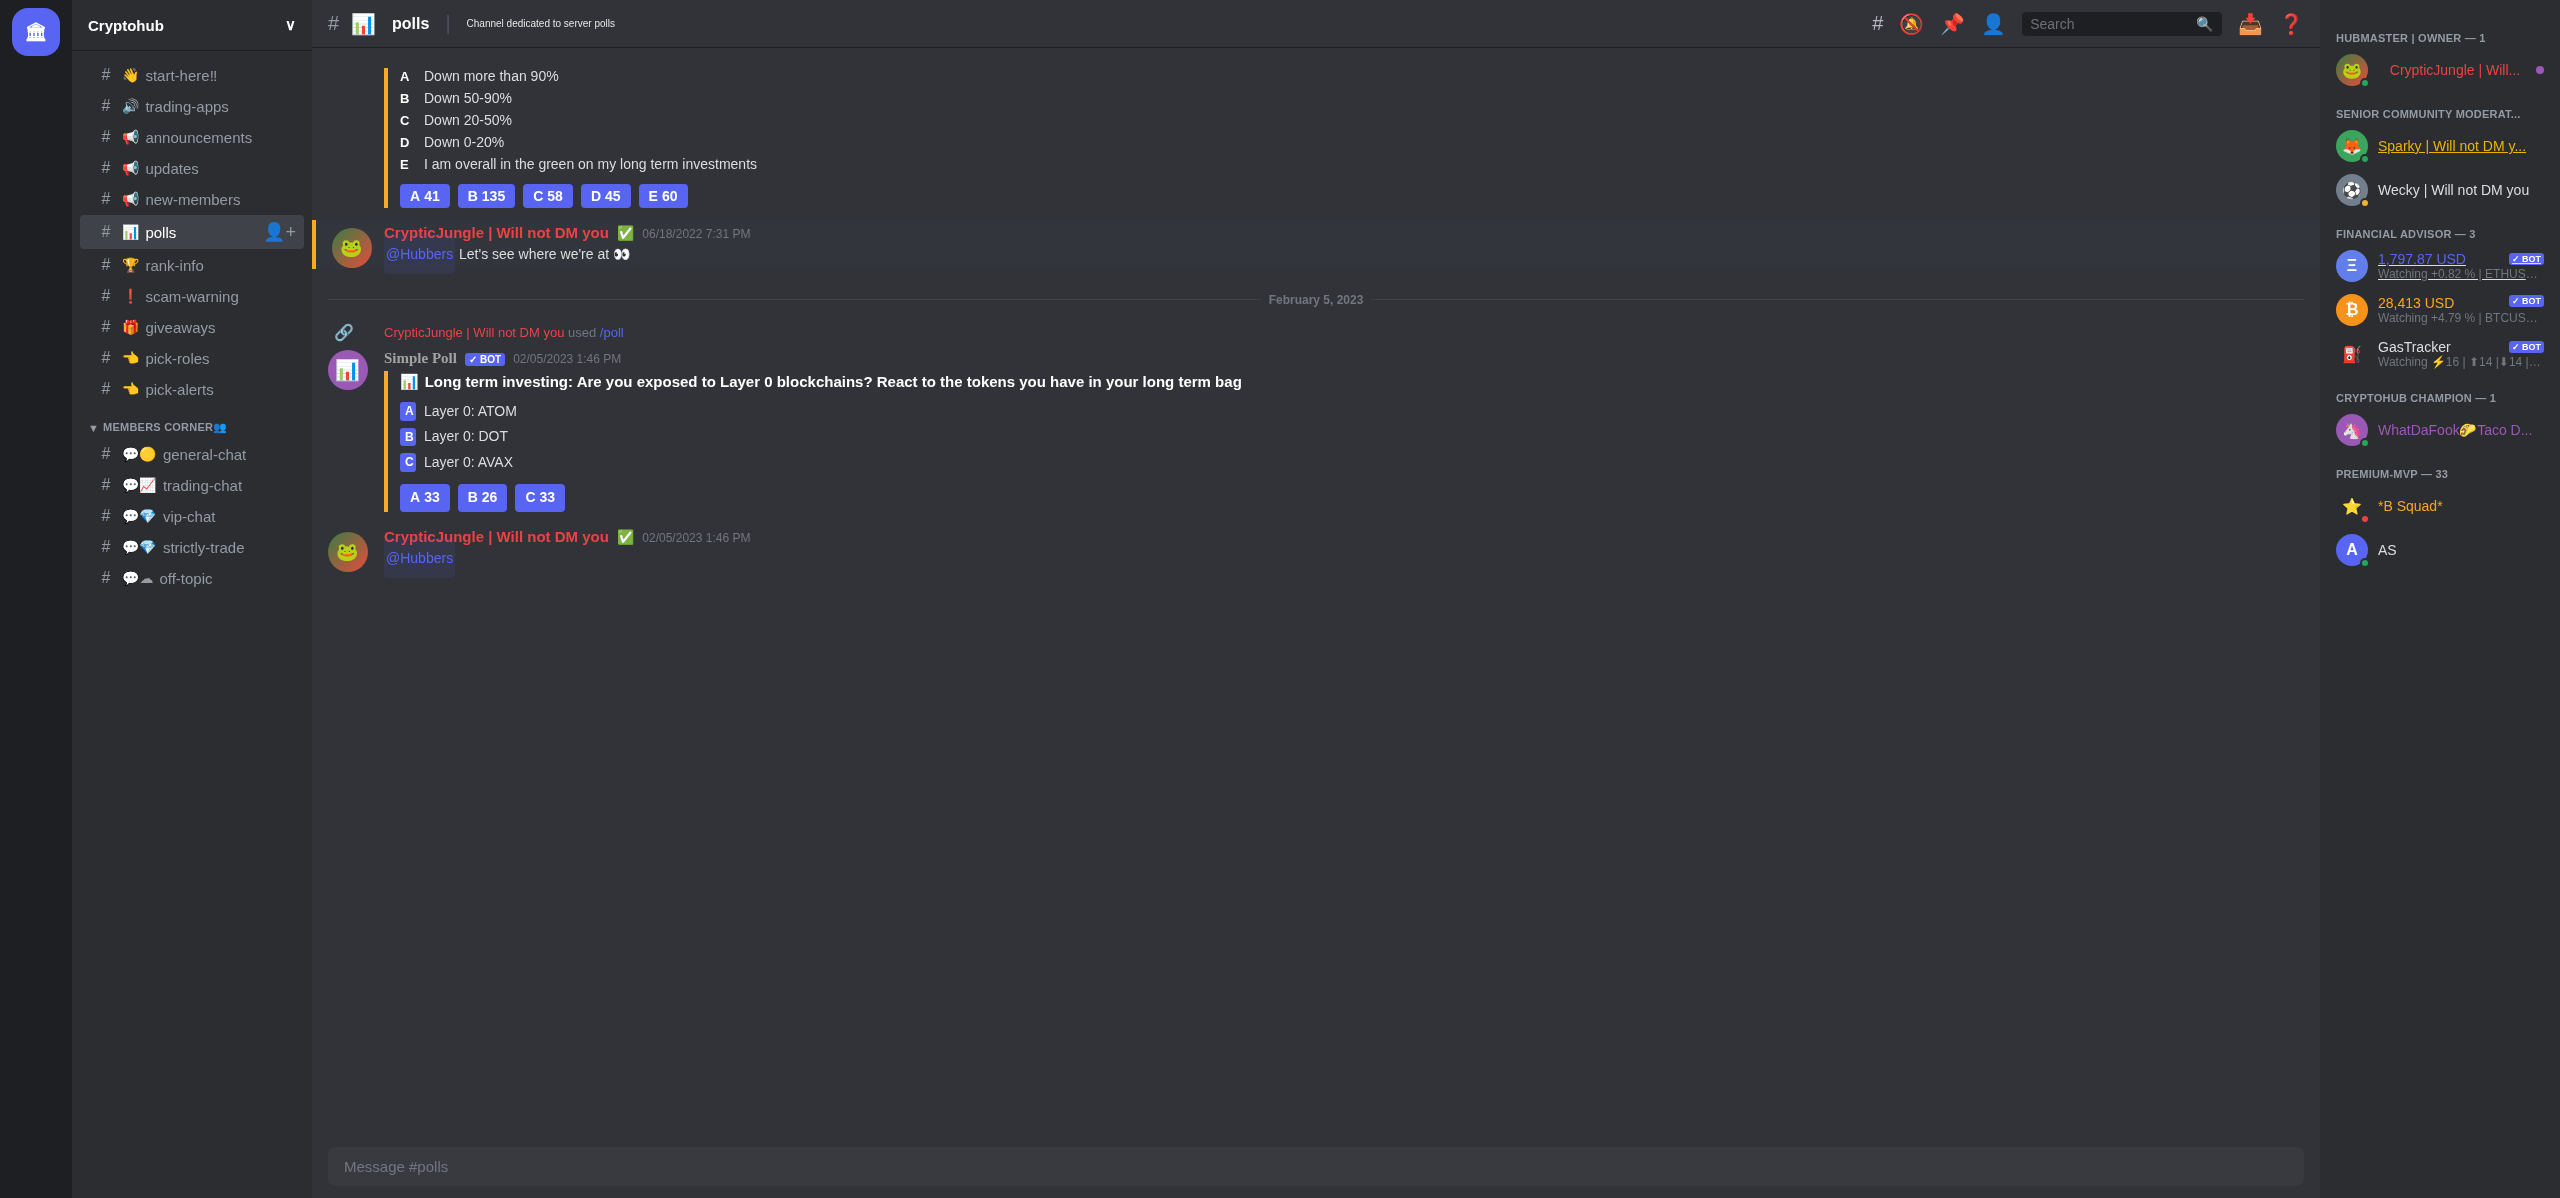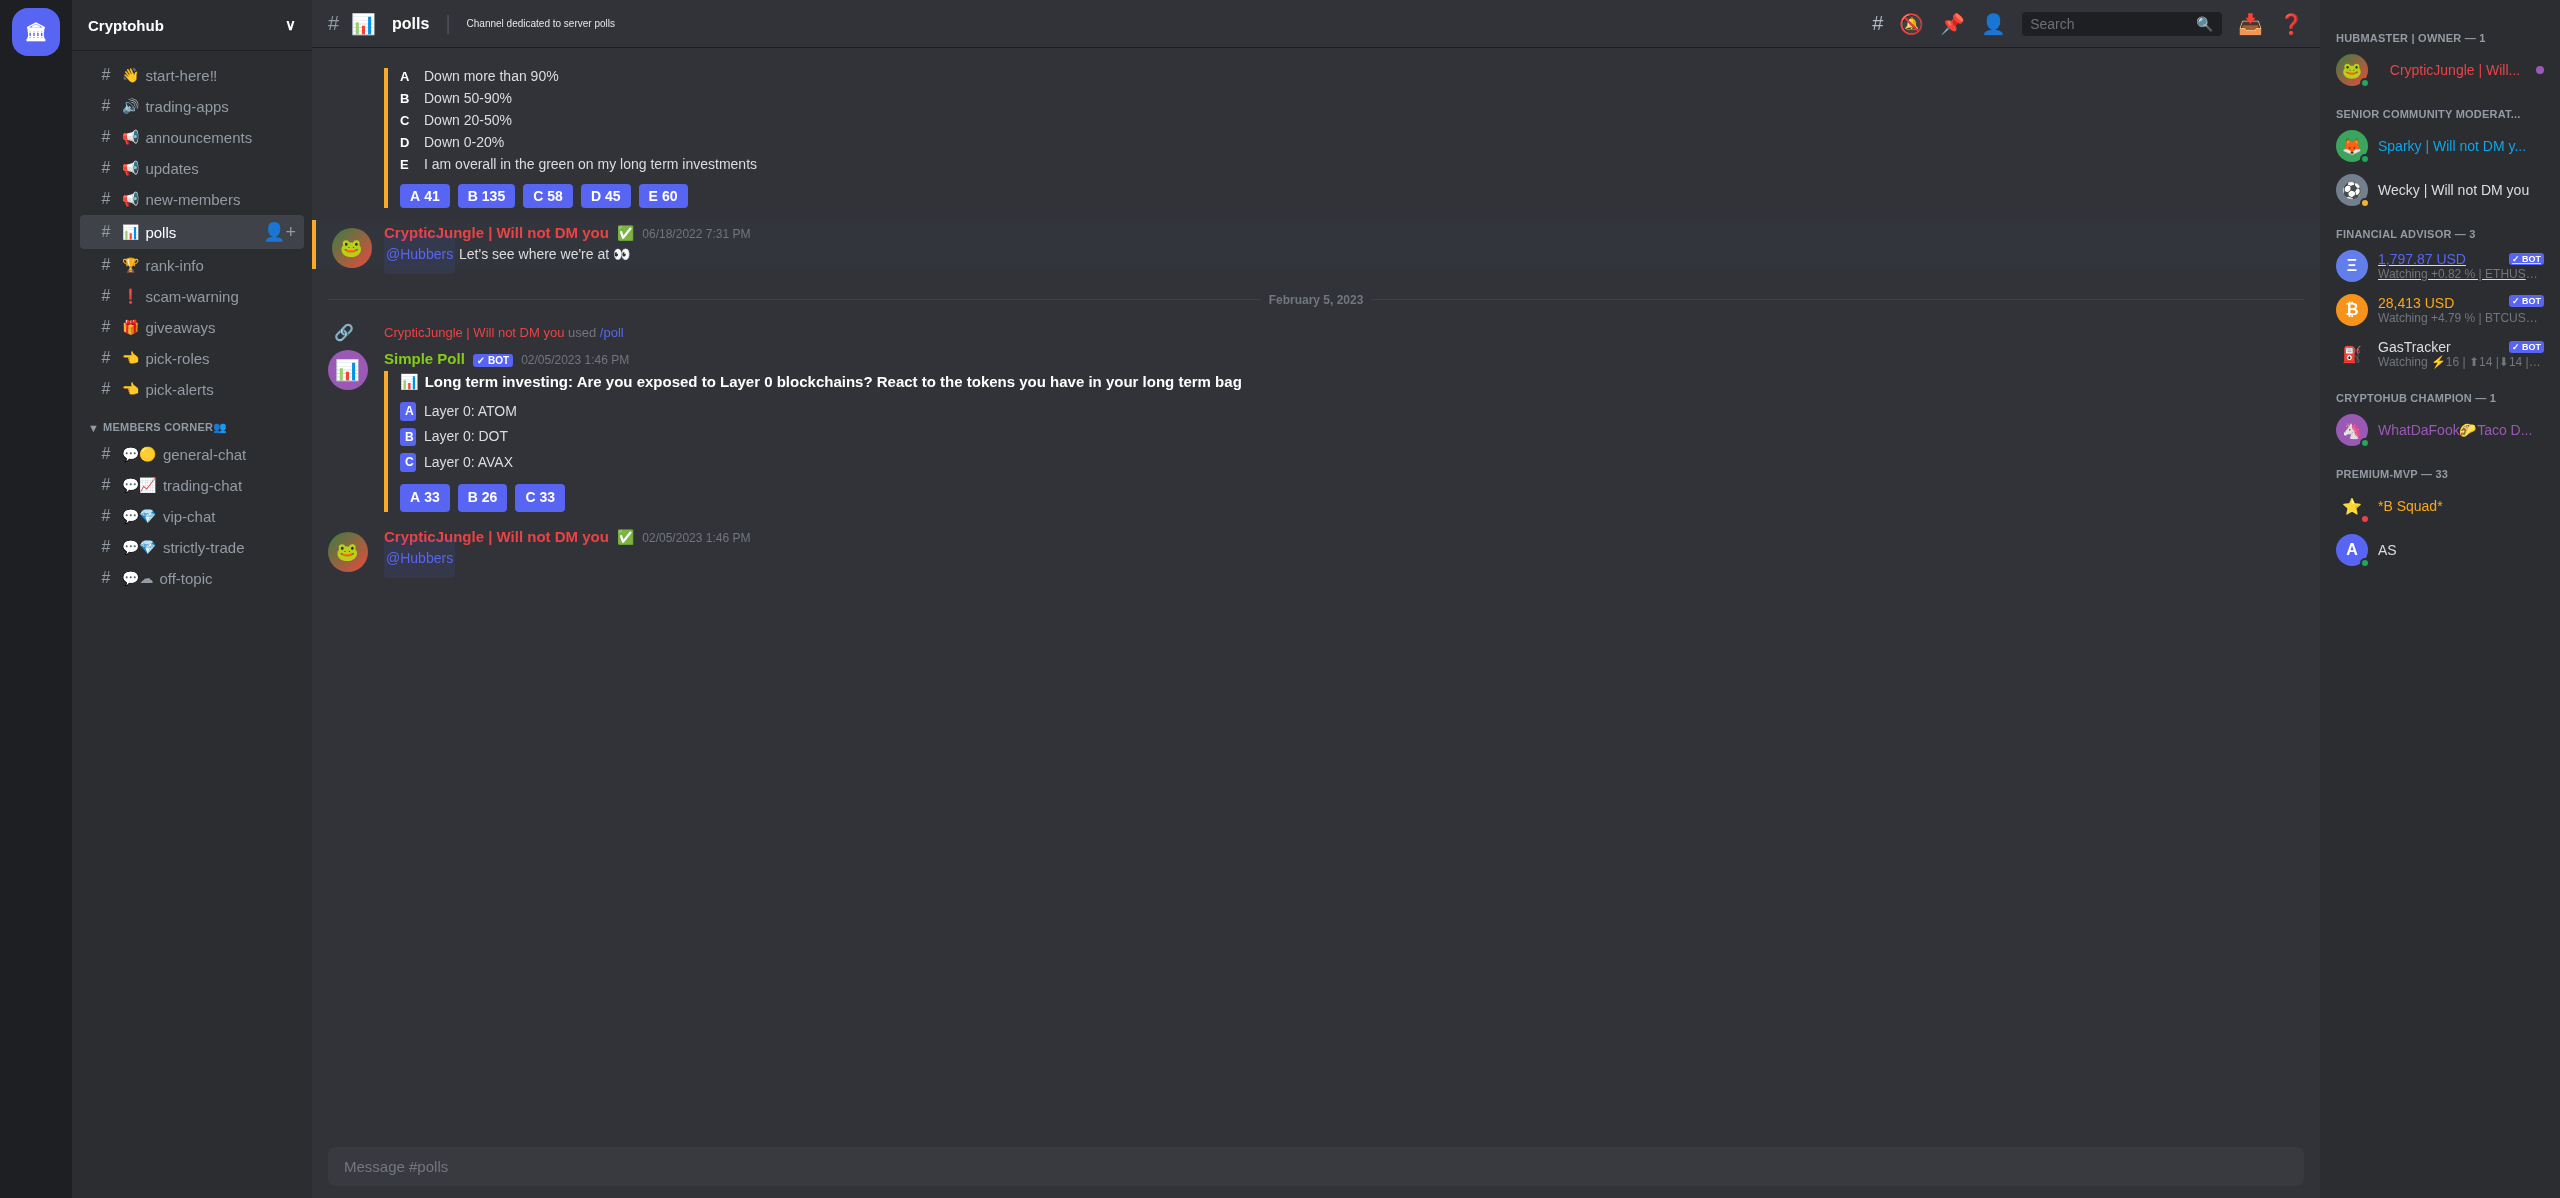--- a/index.html
+++ b/index.html
@@ -209,21 +209,21 @@
       display: flex;
       align-items: baseline;
       gap: 8px;
       margin-bottom: 4px;
     }
     .message-author {
       font-weight: 600;
       font-size: 15px;
     }
     .message-author.red { color: #ed4245; }
-    .message-author.green { color: #84cc16; }
+    .message-author.green { color: #a3a3a3; font-family: Liberation Serif, serif; }
     .message-timestamp {
       color: #72767d;
       font-size: 12px;
     }
     .message-content {
       color: #dcddde;
       line-height: 1.4;
     }
     .mention {
       color: #5865f2;
@@ -350,21 +350,21 @@
     .status-idle { background: #f0b232; }
     .status-dnd { background: #ed4245; }
     .member-name {
       font-size: 14px;
       flex: 1;
       white-space: nowrap;
       overflow: hidden;
       text-overflow: ellipsis;
     }
     .member-name.red { color: #ed4245; text-align: center; }
-    .member-name.green { color: #0ea5e9; }
+    .member-name.green { color: #eab308; text-decoration: underline; }
     .member-name.blue { color: #5865f2; }
     .member-name.yellow { color: #faa81a; }
     .member-name.purple { color: #9b59b6; }
     .member-name.white { color: #dcddde; }
     .member-subtext {
       font-size: 12px;
       color: #72767d;
       white-space: nowrap;
       overflow: hidden;
       text-overflow: ellipsis;

